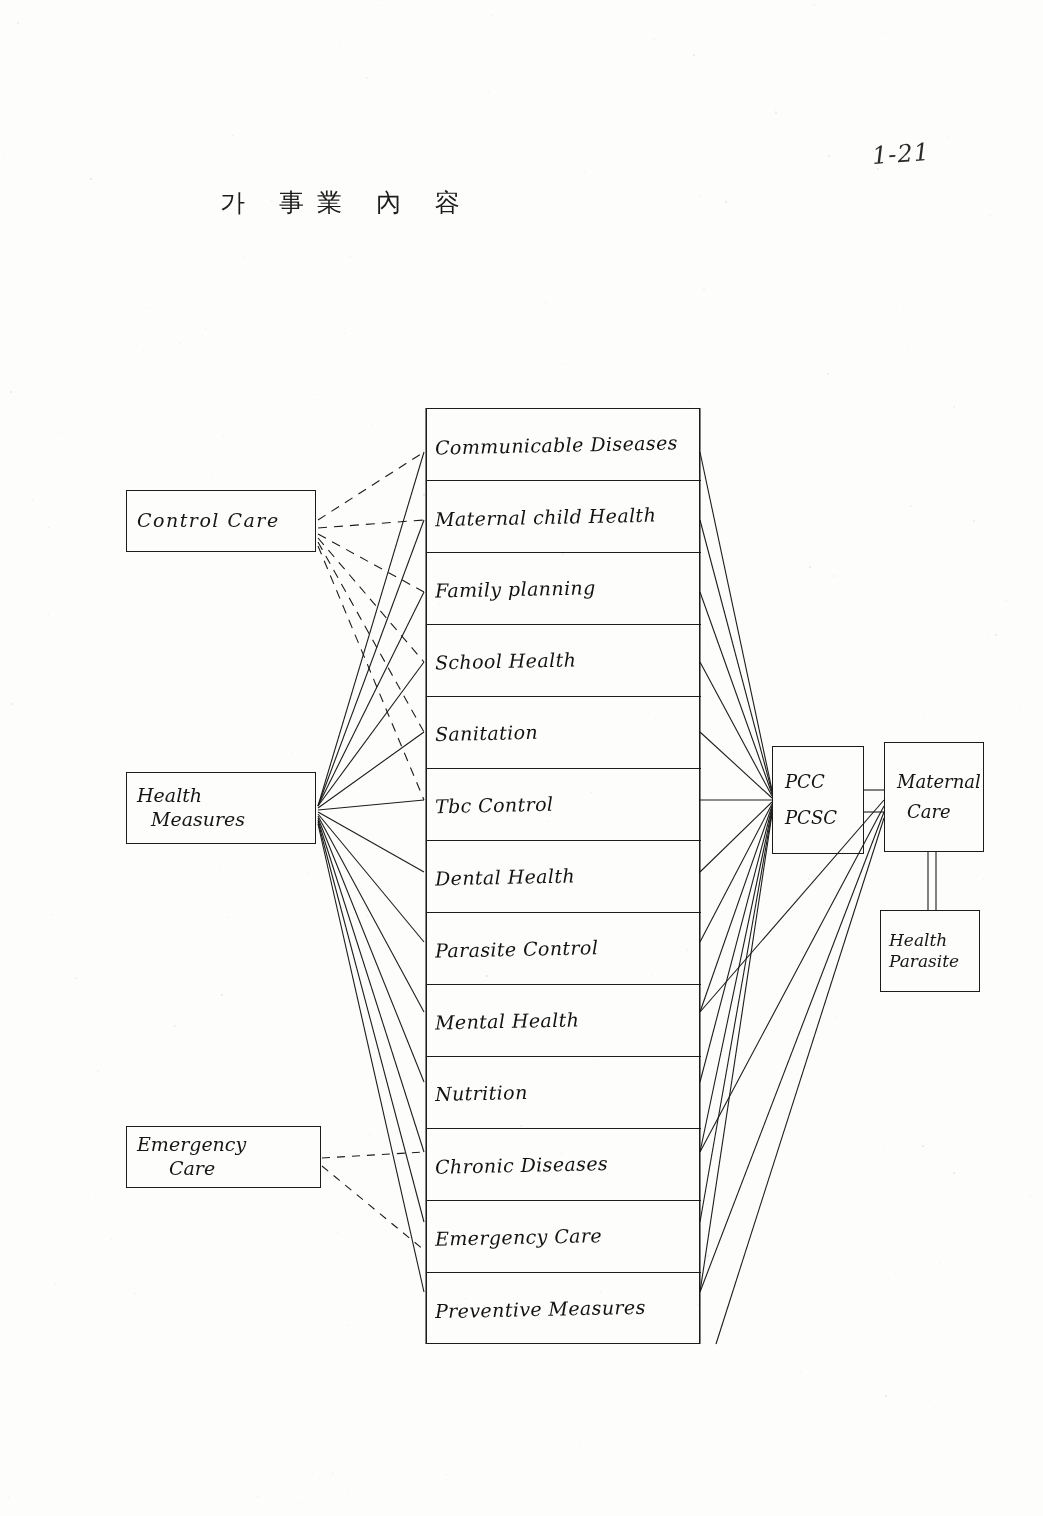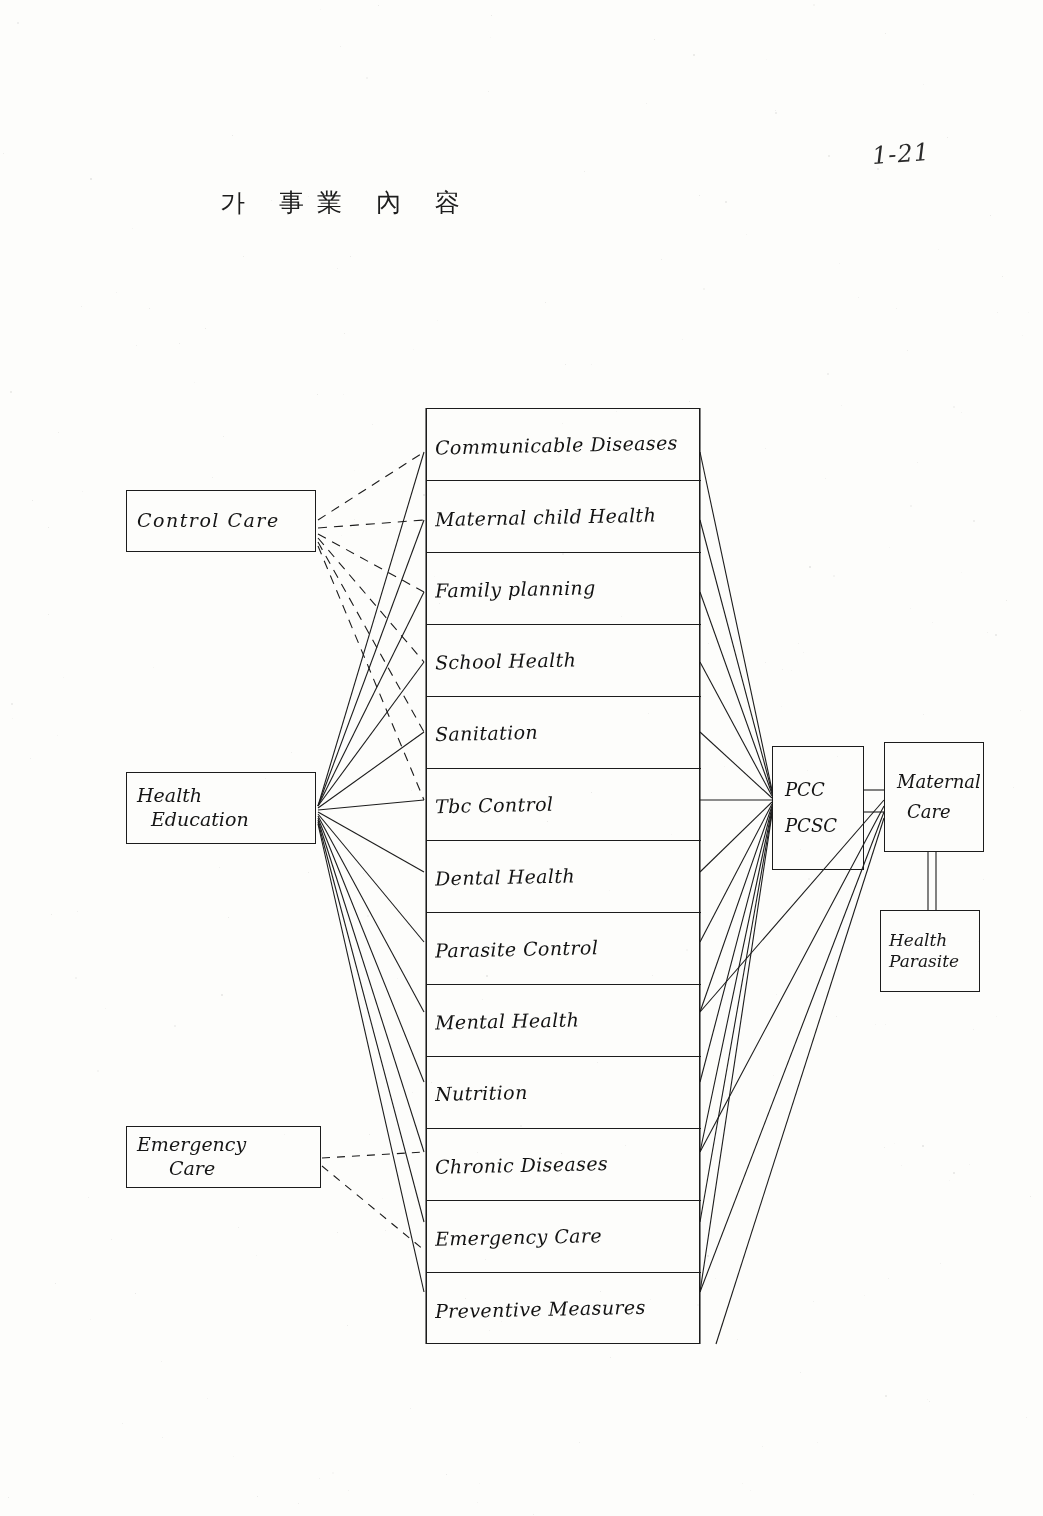--- a/index.html
+++ b/index.html
@@ -129,21 +129,21 @@
     letter-spacing: 0.4px;
     white-space: nowrap;
     transform: rotate(-1.2deg);
   }
 
   #node-health-care { left: 126px; top: 490px; width: 190px; height: 62px; }
   #node-health-care .ln { font-size: 19px; letter-spacing: 1.5px; }
 
   #node-health-edu { left: 126px; top: 772px; width: 190px; height: 72px; }
   #node-curative { left: 126px; top: 1126px; width: 195px; height: 62px; }
-  #node-pcc { left: 772px; top: 746px; width: 92px; height: 124px; }
+  #node-pcc { left: 772px; top: 746px; width: 92px; height: 108px; }
   #node-referral { left: 884px; top: 742px; width: 100px; height: 110px; }
   #node-insurance { left: 880px; top: 910px; width: 100px; height: 82px; }
 
   #node-pcc .ln, #node-referral .ln, #node-insurance .ln {
     font-size: 18px;
     padding-left: 12px;
   }
   #node-insurance .ln { font-size: 17px; padding-left: 8px; }
 </style>
 </head>
@@ -502,21 +502,21 @@
           <span>Preventive Measures</span>
         </div>
     </div>
 
     <div class="node" id="node-health-care">
       <div class="ln">Control  Care</div>
     </div>
 
     <div class="node" id="node-health-edu">
       <div class="ln">Health</div>
-      <div class="ln" style="padding-left:24px">Education</div>
+      <div class="ln" style="padding-left:24px">Measures</div>
     </div>
 
     <div class="node" id="node-curative">
       <div class="ln">Emergency</div>
       <div class="ln" style="padding-left:42px">Care</div>
     </div>
 
     <div class="node" id="node-pcc">
       <div class="ln">PCC</div>
       <div class="ln" style="padding-top:14px">PCSC</div>

